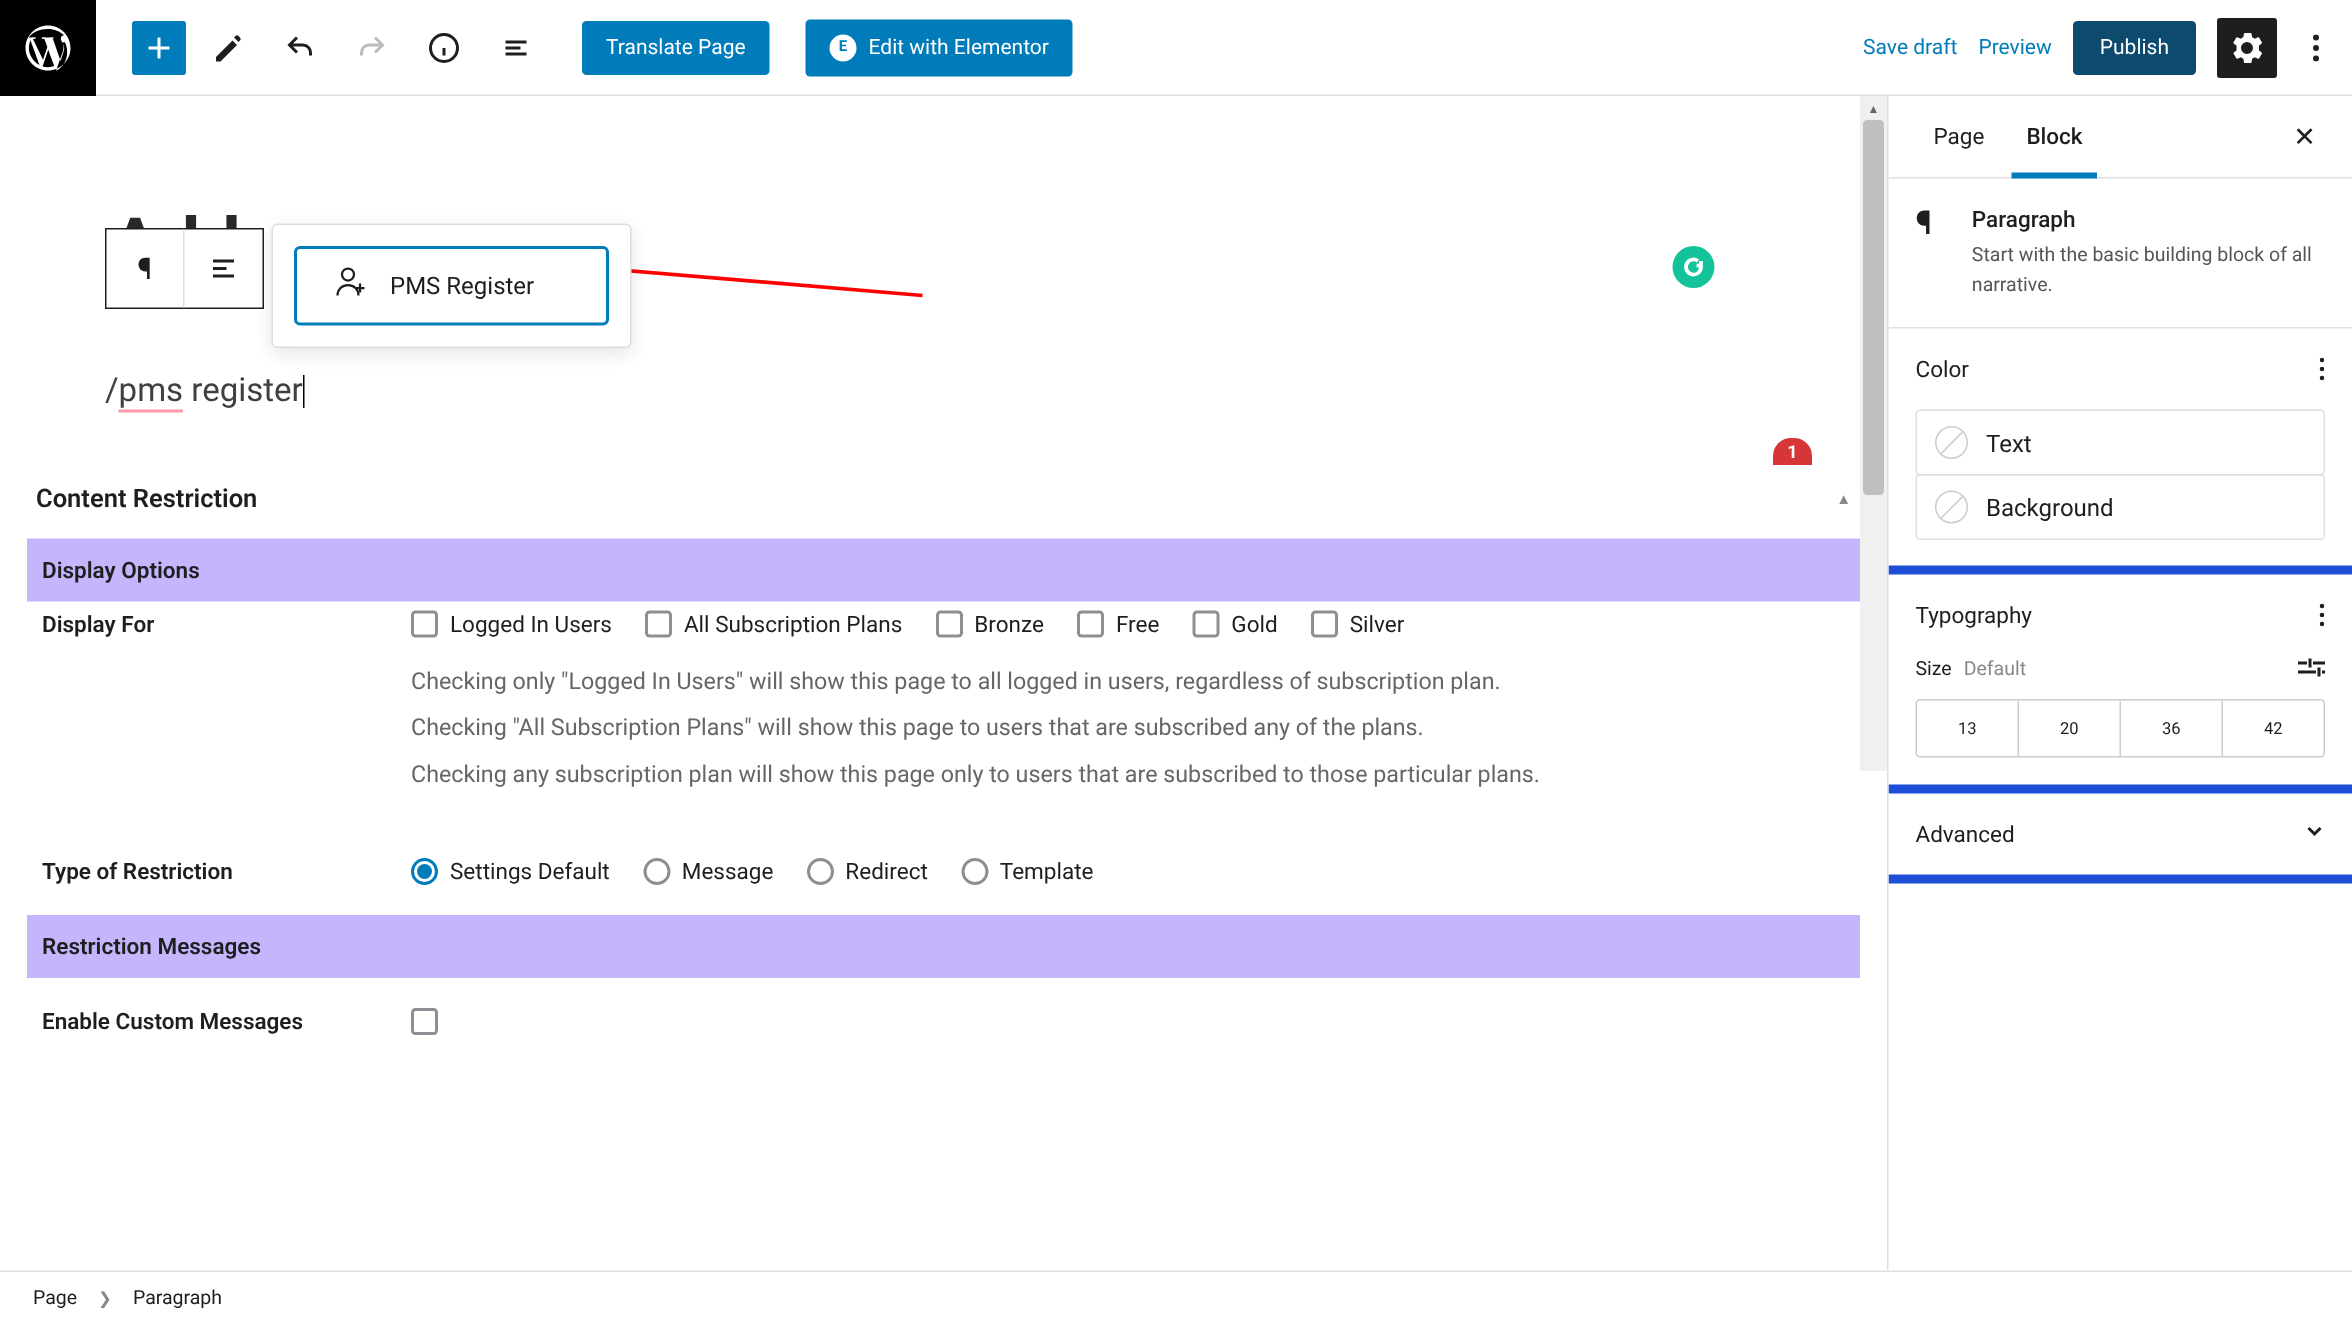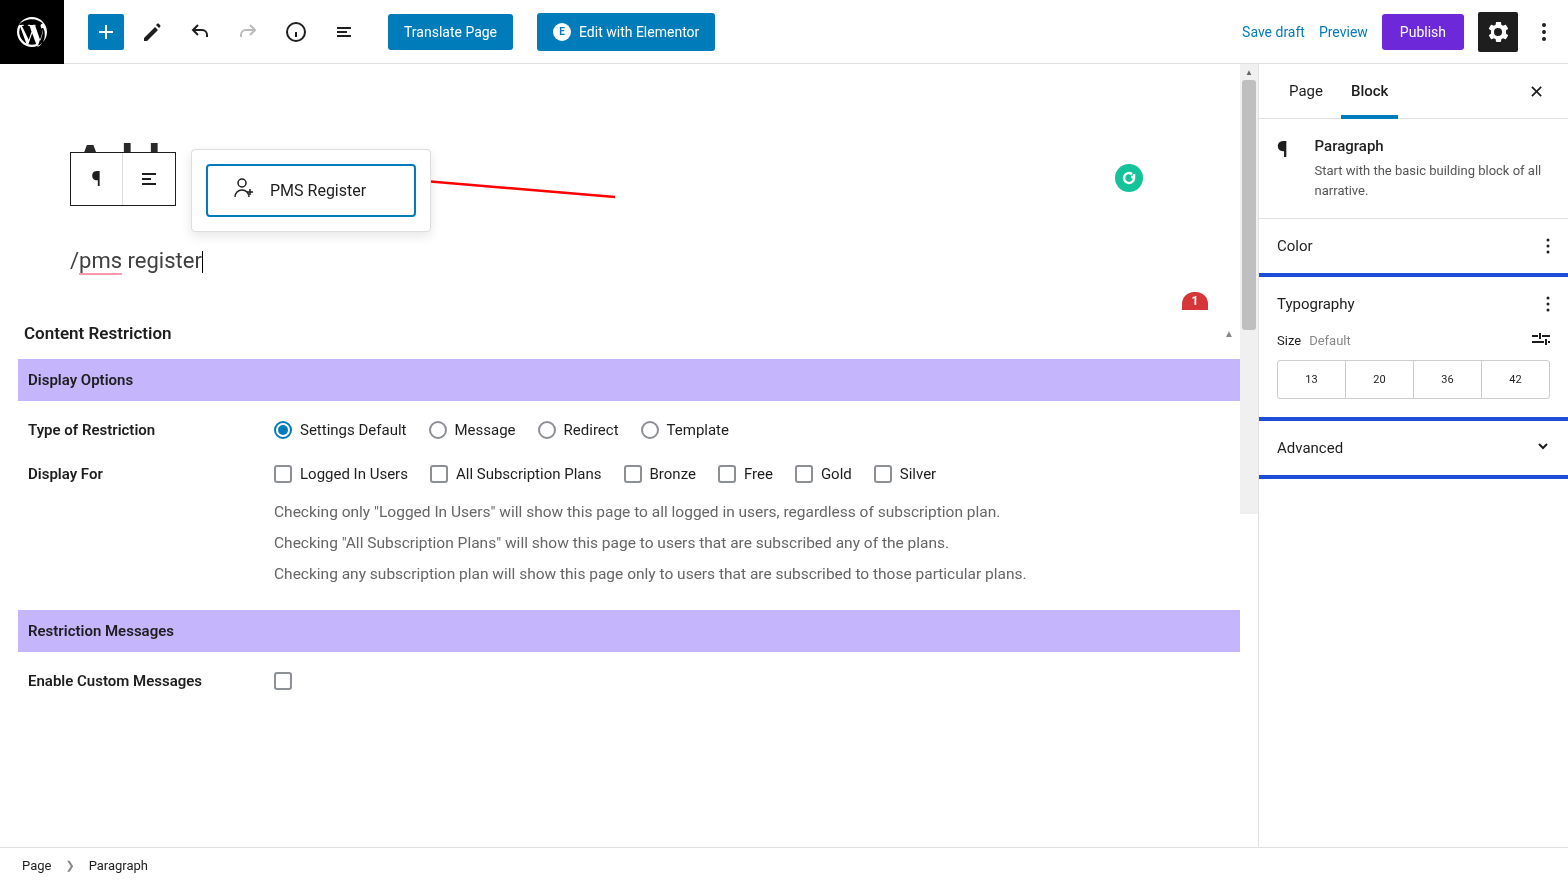--- a/index.html
+++ b/index.html
@@ -10,21 +10,21 @@
     .wp-logo { width: 64px; height: 64px; background: #000; display: flex; align-items: center; justify-content: center; flex-shrink: 0; }
     .wp-logo svg { width: 36px; height: 36px; fill: #fff; }
     .toolbar-left { display: flex; align-items: center; gap: 8px; padding-left: 24px; }
     .btn-add { width: 36px; height: 36px; background: #007cba; color: #fff; border-radius: 2px; display: flex; align-items: center; justify-content: center; cursor: pointer; }
     .toolbar-icon { width: 40px; height: 40px; display: flex; align-items: center; justify-content: center; cursor: pointer; color: #1e1e1e; }
     .toolbar-icon.disabled { color: #bbb; cursor: default; }
     .btn-primary { background: #007cba; color: #fff; padding: 10px 16px; border-radius: 3px; font-size: 14px; cursor: pointer; display: flex; align-items: center; gap: 8px; margin-left: 16px; }
     .elementor-icon { width: 18px; height: 18px; background: #fff; border-radius: 50%; display: flex; align-items: center; justify-content: center; font-size: 10px; font-weight: bold; color: #007cba; }
     .toolbar-right { margin-left: auto; display: flex; align-items: center; gap: 14px; padding-right: 12px; }
     .link-blue { color: #007cba; font-size: 14px; cursor: pointer; }
-    .btn-publish { background: #6d28d9; color: #fff; padding: 10px 18px; border-radius: 3px; font-size: 14px; cursor: pointer; }
+    .btn-publish { background: #0c4a6e; color: #fff; padding: 10px 18px; border-radius: 3px; font-size: 14px; cursor: pointer; }
     .btn-settings { width: 40px; height: 40px; background: #1e1e1e; color: #fff; display: flex; align-items: center; justify-content: center; cursor: pointer; border-radius: 2px; }
     .btn-more { width: 24px; height: 40px; display: flex; align-items: center; justify-content: center; cursor: pointer; }
     
     
     .main-layout { display: flex; height: calc(883px - 64px - 36px); }
     .editor-area { flex: 1; overflow-y: auto; padding-right: 0; position: relative; }
     .editor-scrollbar { position: absolute; right: 0; top: 0; width: 18px; height: 450px; background: #f0f0f0; }
     .editor-scrollbar-thumb { position: absolute; right: 2px; top: 16px; width: 14px; height: 250px; background: #bfbfbf; border-radius: 3px;}
     .editor-scroll-arrow { position: absolute; width: 18px; height: 16px; display: flex; align-items: center; justify-content: center; font-size: 8px; color: #666;}
     .editor-scroll-arrow.up { top: 0; }
@@ -32,21 +32,21 @@
     
     .title-area { padding: 70px 70px 0; position: relative; }
     .page-title-hint { font-size: 48px; font-weight: 700; color: #1e1e1e; opacity: 0.95; position: absolute; top: 70px; left: 74px; z-index: 0; }
     
     
     .block-toolbar { display: inline-flex; border: 1px solid #1e1e1e; background: #fff; position: relative; z-index: 5; margin-top: 18px; }
     .block-toolbar-btn { width: 52px; height: 52px; display: flex; align-items: center; justify-content: center; border-right: 1px solid #ddd; cursor: pointer; font-size: 20px; }
     .block-toolbar-btn:last-child { border-right: none; }
     
     
-    .suggest-popup { position: absolute; top: 85px; left: 191px; background: #fff; border: 1px solid #ddd; border-radius: 4px; padding: 14px; box-shadow: 0 4px 12px rgba(0,0,0,0.1); z-index: 10; }
+    .suggest-popup { position: absolute; top: 85px; left: 181px; background: #fff; border: 1px solid #ddd; border-radius: 4px; padding: 14px; box-shadow: 0 4px 12px rgba(0,0,0,0.1); z-index: 10; }
     .suggest-item { border: 2px solid #007cba; border-radius: 4px; padding: 10px 24px; display: flex; align-items: center; gap: 14px; cursor: pointer; min-width: 210px; }
     .suggest-icon { font-size: 20px; position: relative; }
     
     
     .red-arrow { position: absolute; top: 98px; left: 330px; z-index: 9; }
     
     
     .para-text { padding: 42px 70px 30px; font-size: 22px; color: #404040; position: relative; }
     .para-text .underline { text-decoration: none; border-bottom: 2px solid #ff9aac; }
     .para-cursor { border-right: 1.5px solid #000; display: inline-block; height: 22px; vertical-align: middle; }
@@ -75,21 +75,21 @@
     .sidebar { width: 310px; border-left: 1px solid #e0e0e0; background: #fff; overflow-y: auto; }
     .sidebar-tabs { display: flex; border-bottom: 1px solid #e0e0e0; padding: 0 16px; align-items: center; position: relative; }
     .sidebar-tab { padding: 18px 14px; font-size: 15px; cursor: pointer; position: relative; }
     .sidebar-tab.active { font-weight: 500; }
     .sidebar-tab.active::after { content: ''; position: absolute; bottom: -1px; left: 4px; right: 4px; height: 4px; background: #007cba; }
     .sidebar-close { margin-left: auto; font-size: 18px; cursor: pointer; padding: 8px; }
     .sidebar-block-info { padding: 18px; display: flex; gap: 16px; border-bottom: 1px solid #e0e0e0; }
     .block-icon { font-size: 22px; font-weight: bold; width: 26px; }
     .block-title { font-weight: 500; font-size: 15px; margin-bottom: 6px; }
     .block-desc { font-size: 13px; color: #555; line-height: 1.5; }
-    .sidebar-section { border-bottom: 4px solid #1d4ed8; }
+    .sidebar-section { border-bottom: 6px solid #1d4ed8; }
     .sidebar-section-header { padding: 18px; font-size: 15px; display: flex; align-items: center; justify-content: space-between; cursor: pointer; }
     .sidebar-section-body { padding: 0 18px 18px; }
     .color-row { border: 1px solid #ddd; padding: 10px 12px; display: flex; align-items: center; gap: 12px; border-radius: 3px; margin-bottom: -1px; cursor: pointer; }
     .color-swatch { width: 22px; height: 22px; border: 1px solid #ccc; border-radius: 50%; position: relative; overflow: hidden; }
     .color-swatch::after { content: ''; position: absolute; width: 140%; height: 1px; background: #ccc; top: 50%; left: -20%; transform: rotate(-45deg); }
     .size-row { display: flex; align-items: center; gap: 8px; margin-bottom: 10px; }
     .size-label { font-size: 13px; }
     .size-val { color: #888; font-size: 13px; }
     .size-btns { display: flex; border: 1px solid #ccc; border-radius: 3px; overflow: hidden; }
     .size-btn { flex: 1; padding: 12px 0; text-align: center; font-size: 11px; border-right: 1px solid #ccc; cursor: pointer; }
@@ -222,77 +222,77 @@
       <span>/</span><span class="underline">pms</span><span> register</span><span class="para-cursor"></span>
     </div>
 
     <div class="section">
       <div class="section-header">
         <span>Content Restriction</span>
         <span class="caret">▲</span>
       </div>
       <div class="section-sub">Display Options</div>
 
+      <div class="section-row" style="padding-top:6px;">
+        <div class="section-row-label">Display For</div>
+        <div class="section-row-content">
+          <div class="checkbox-group">
+            <label class="checkbox-item">
+                <span class="checkbox"></span>
+                <span>Logged In Users</span>
+              </label>
+            <label class="checkbox-item">
+                <span class="checkbox"></span>
+                <span>All Subscription Plans</span>
+              </label>
+            <label class="checkbox-item">
+                <span class="checkbox"></span>
+                <span>Bronze</span>
+              </label>
+            <label class="checkbox-item">
+                <span class="checkbox"></span>
+                <span>Free</span>
+              </label>
+            <label class="checkbox-item">
+                <span class="checkbox"></span>
+                <span>Gold</span>
+              </label>
+            <label class="checkbox-item">
+                <span class="checkbox"></span>
+                <span>Silver</span>
+              </label>
+          </div>
+          <div class="help-text">
+            <div>Checking only "Logged In Users" will show this page to all logged in users, regardless of subscription plan.</div>
+            <div>Checking "All Subscription Plans" will show this page to users that are subscribed any of the plans.</div>
+            <div>Checking any subscription plan will show this page only to users that are subscribed to those particular plans.</div>
+          </div>
+        </div>
+      </div>
+
       <div class="section-row">
         <div class="section-row-label">Type of Restriction</div>
         <div class="section-row-content">
           <div class="radio-group">
             <label class="radio-item">
                 <span class="radio checked"></span>
                 <span>Settings Default</span>
               </label>
             <label class="radio-item">
                 <span class="radio"></span>
                 <span>Message</span>
               </label>
             <label class="radio-item">
                 <span class="radio"></span>
                 <span>Redirect</span>
               </label>
             <label class="radio-item">
                 <span class="radio"></span>
                 <span>Template</span>
               </label>
-          </div>
-        </div>
-      </div>
-
-      <div class="section-row" style="padding-top:6px;">
-        <div class="section-row-label">Display For</div>
-        <div class="section-row-content">
-          <div class="checkbox-group">
-            <label class="checkbox-item">
-                <span class="checkbox"></span>
-                <span>Logged In Users</span>
-              </label>
-            <label class="checkbox-item">
-                <span class="checkbox"></span>
-                <span>All Subscription Plans</span>
-              </label>
-            <label class="checkbox-item">
-                <span class="checkbox"></span>
-                <span>Bronze</span>
-              </label>
-            <label class="checkbox-item">
-                <span class="checkbox"></span>
-                <span>Free</span>
-              </label>
-            <label class="checkbox-item">
-                <span class="checkbox"></span>
-                <span>Gold</span>
-              </label>
-            <label class="checkbox-item">
-                <span class="checkbox"></span>
-                <span>Silver</span>
-              </label>
-          </div>
-          <div class="help-text">
-            <div>Checking only "Logged In Users" will show this page to all logged in users, regardless of subscription plan.</div>
-            <div>Checking "All Subscription Plans" will show this page to users that are subscribed any of the plans.</div>
-            <div>Checking any subscription plan will show this page only to users that are subscribed to those particular plans.</div>
           </div>
         </div>
       </div>
 
       <div class="section-sub">Restriction Messages</div>
 
       <div class="section-row">
         <div class="section-row-label">Enable Custom Messages</div>
         <div class="section-row-content">
           <label class="checkbox-item">
@@ -317,20 +317,30 @@
       </div>
     </div>
     <div class="sidebar-section">
       <div class="sidebar-section-header">
         <span>Color</span>
         <svg width="4" height="16" fill="currentColor">
             <circle cx="2" cy="2" r="1.5"></circle>
             <circle cx="2" cy="8" r="1.5"></circle>
             <circle cx="2" cy="14" r="1.5"></circle>
           </svg>
+      </div>
+      <div class="sidebar-section-body">
+        <div class="color-row">
+            <span class="color-swatch"></span>
+            <span>Text</span>
+          </div>
+        <div class="color-row">
+            <span class="color-swatch"></span>
+            <span>Background</span>
+          </div>
       </div>
     </div>
     <div class="sidebar-section">
       <div class="sidebar-section-header">
         <span>Typography</span>
         <svg width="4" height="16" fill="currentColor">
             <circle cx="2" cy="2" r="1.5"></circle>
             <circle cx="2" cy="8" r="1.5"></circle>
             <circle cx="2" cy="14" r="1.5"></circle>
           </svg>

